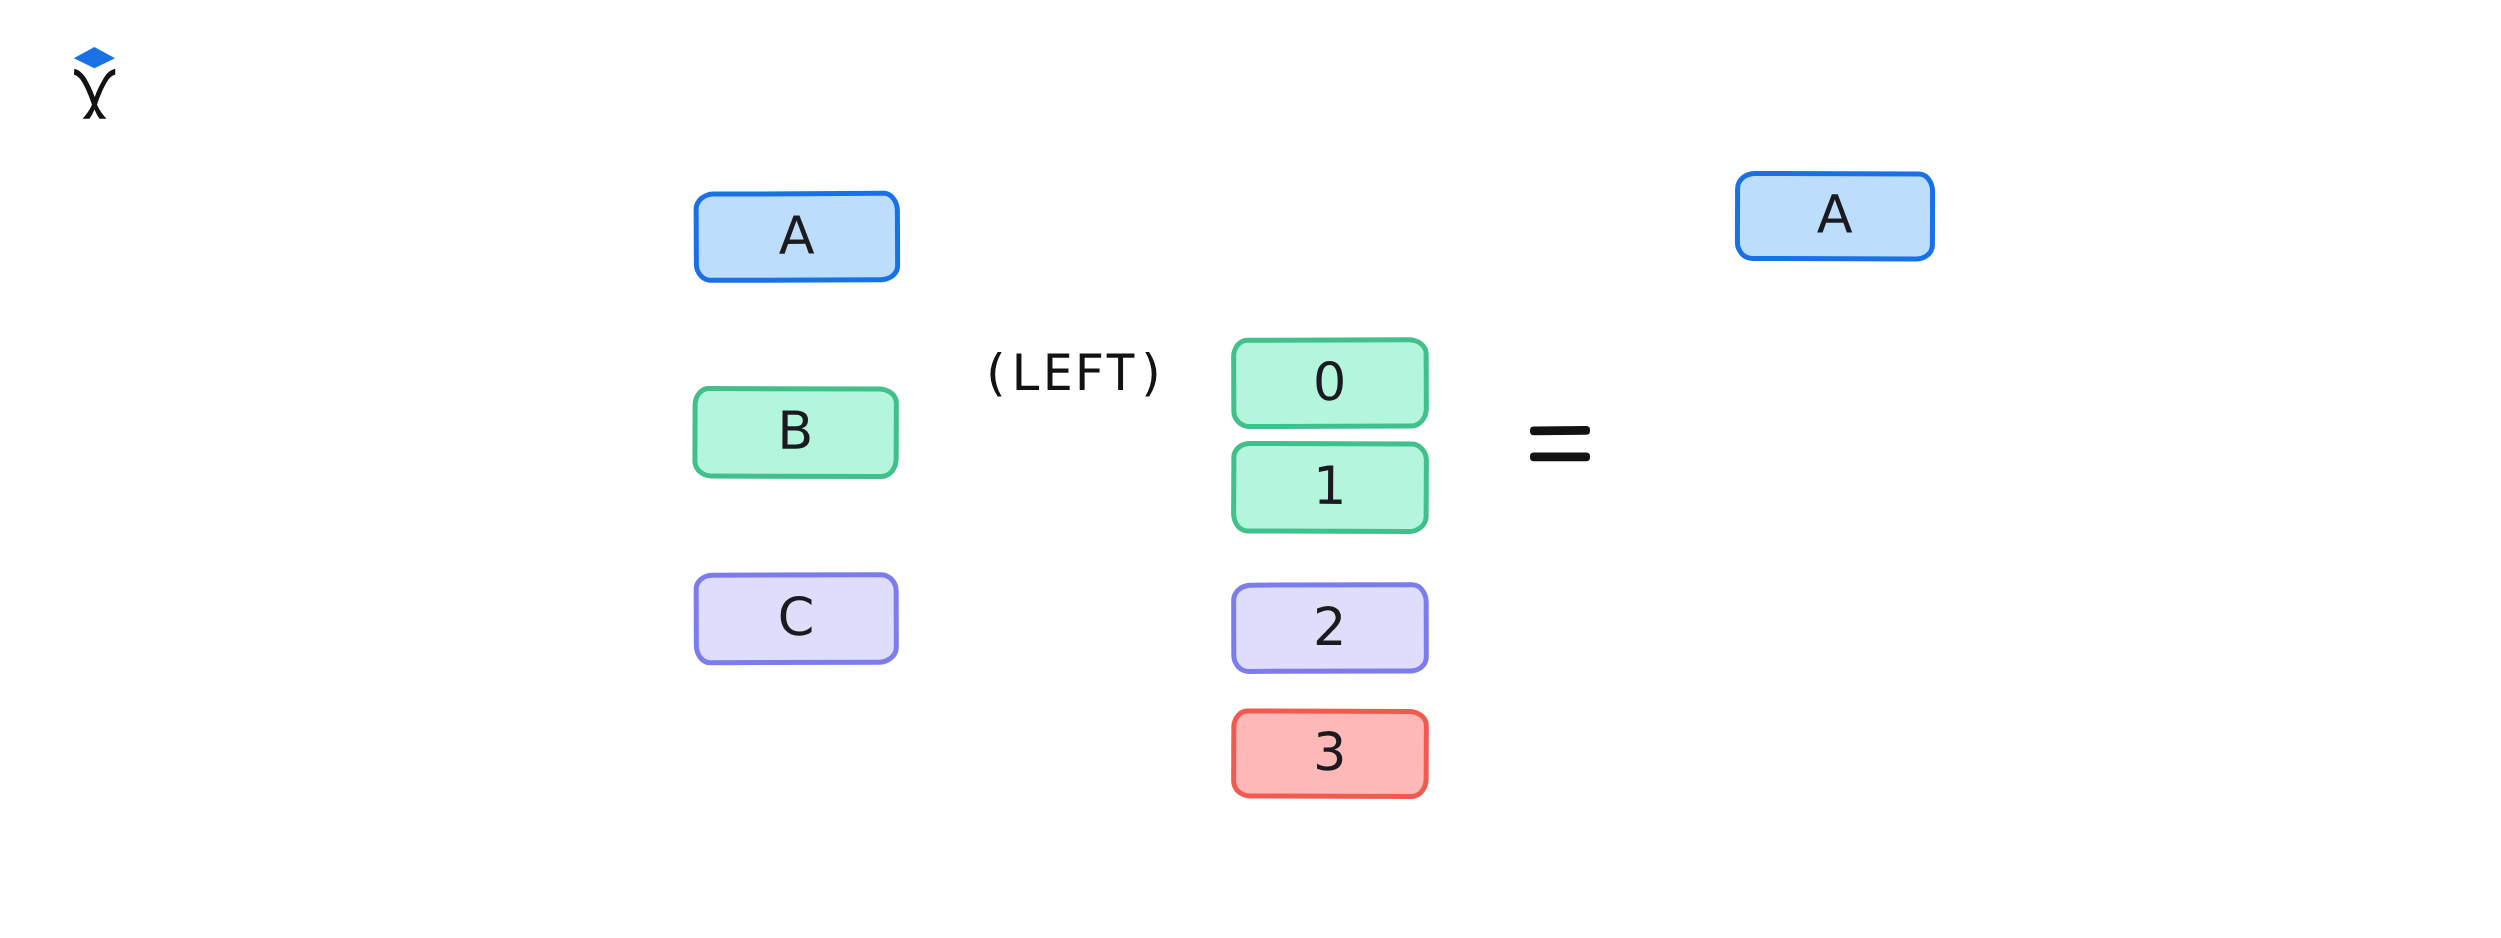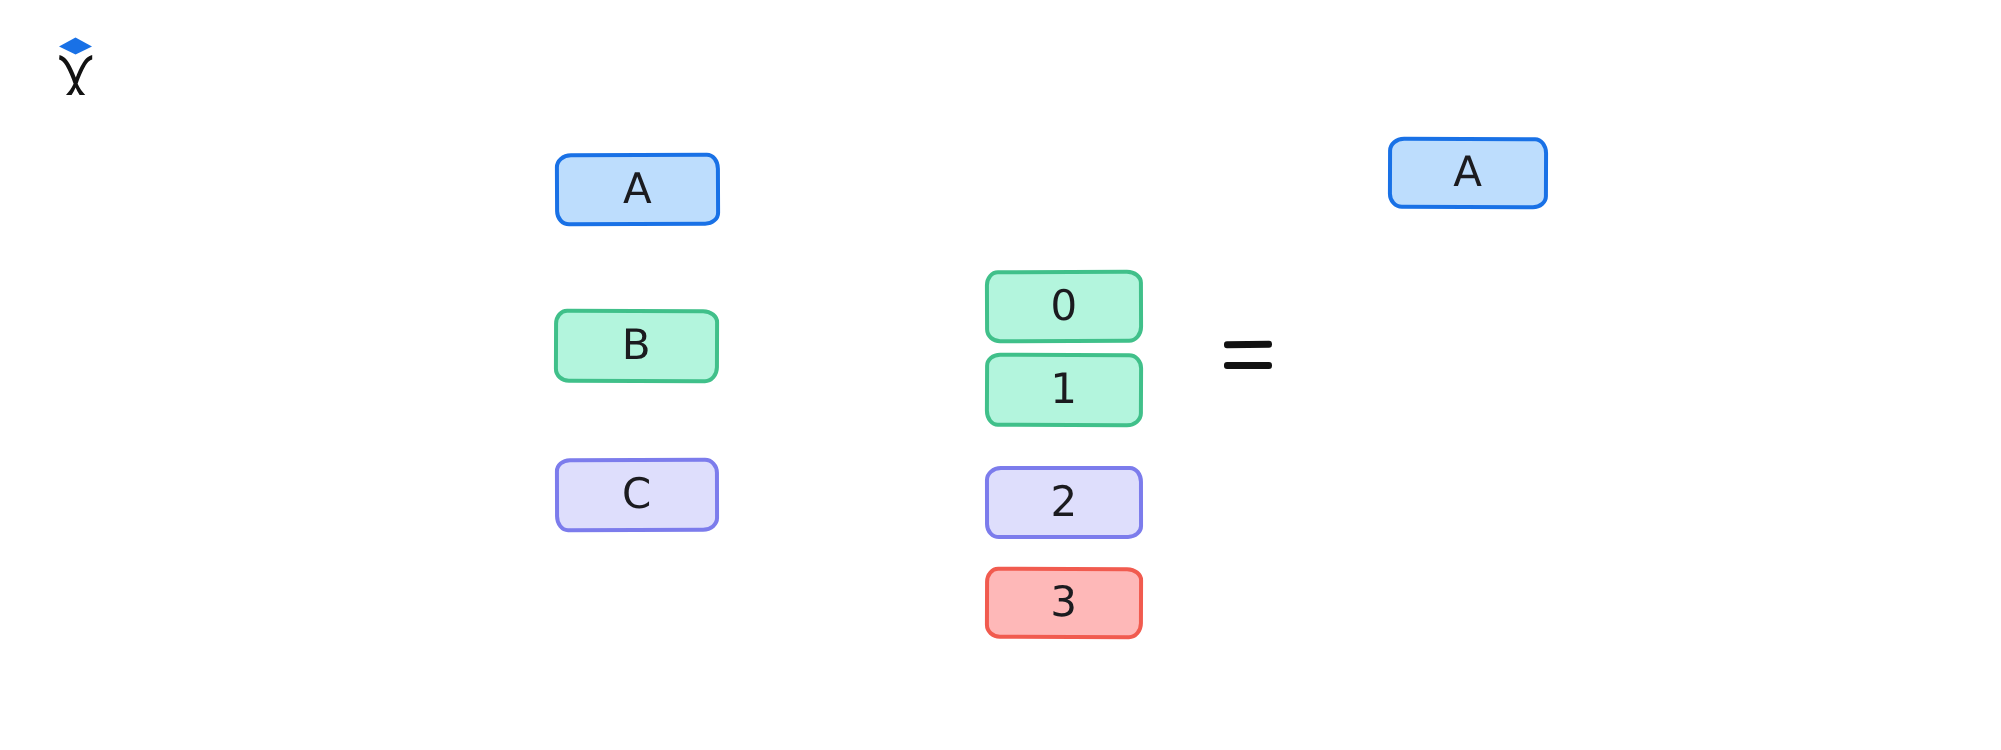--- a/index.html
+++ b/index.html
@@ -121,20 +121,21 @@
               background:#b3f5dd; border-color:#40c08a; transform:rotate(0.2deg);">
     <span class="node-label">B</span>
   </div>
 
   <div class="node wob-c" style="left:555px; top:458px; width:164px; height:74px;
               background:#dedefc; border-color:#7c7cec; transform:rotate(-0.15deg);">
     <span class="node-label">C</span>
   </div>
 
   <div id="operator" style="left:784px; top:278px; width:140px;">
+    <span class="op-line">(LEFT)</span>
   </div>
 
   <div class="node wob-b" style="left:985px; top:270px; width:158px; height:73px;
               background:#b3f5dd; border-color:#40c08a; transform:rotate(-0.2deg);">
     <span class="node-label">0</span>
   </div>
 
   <div class="node wob-c" style="left:985px; top:353px; width:158px; height:74px;
               background:#b3f5dd; border-color:#40c08a; transform:rotate(0.25deg);">
     <span class="node-label">1</span>

